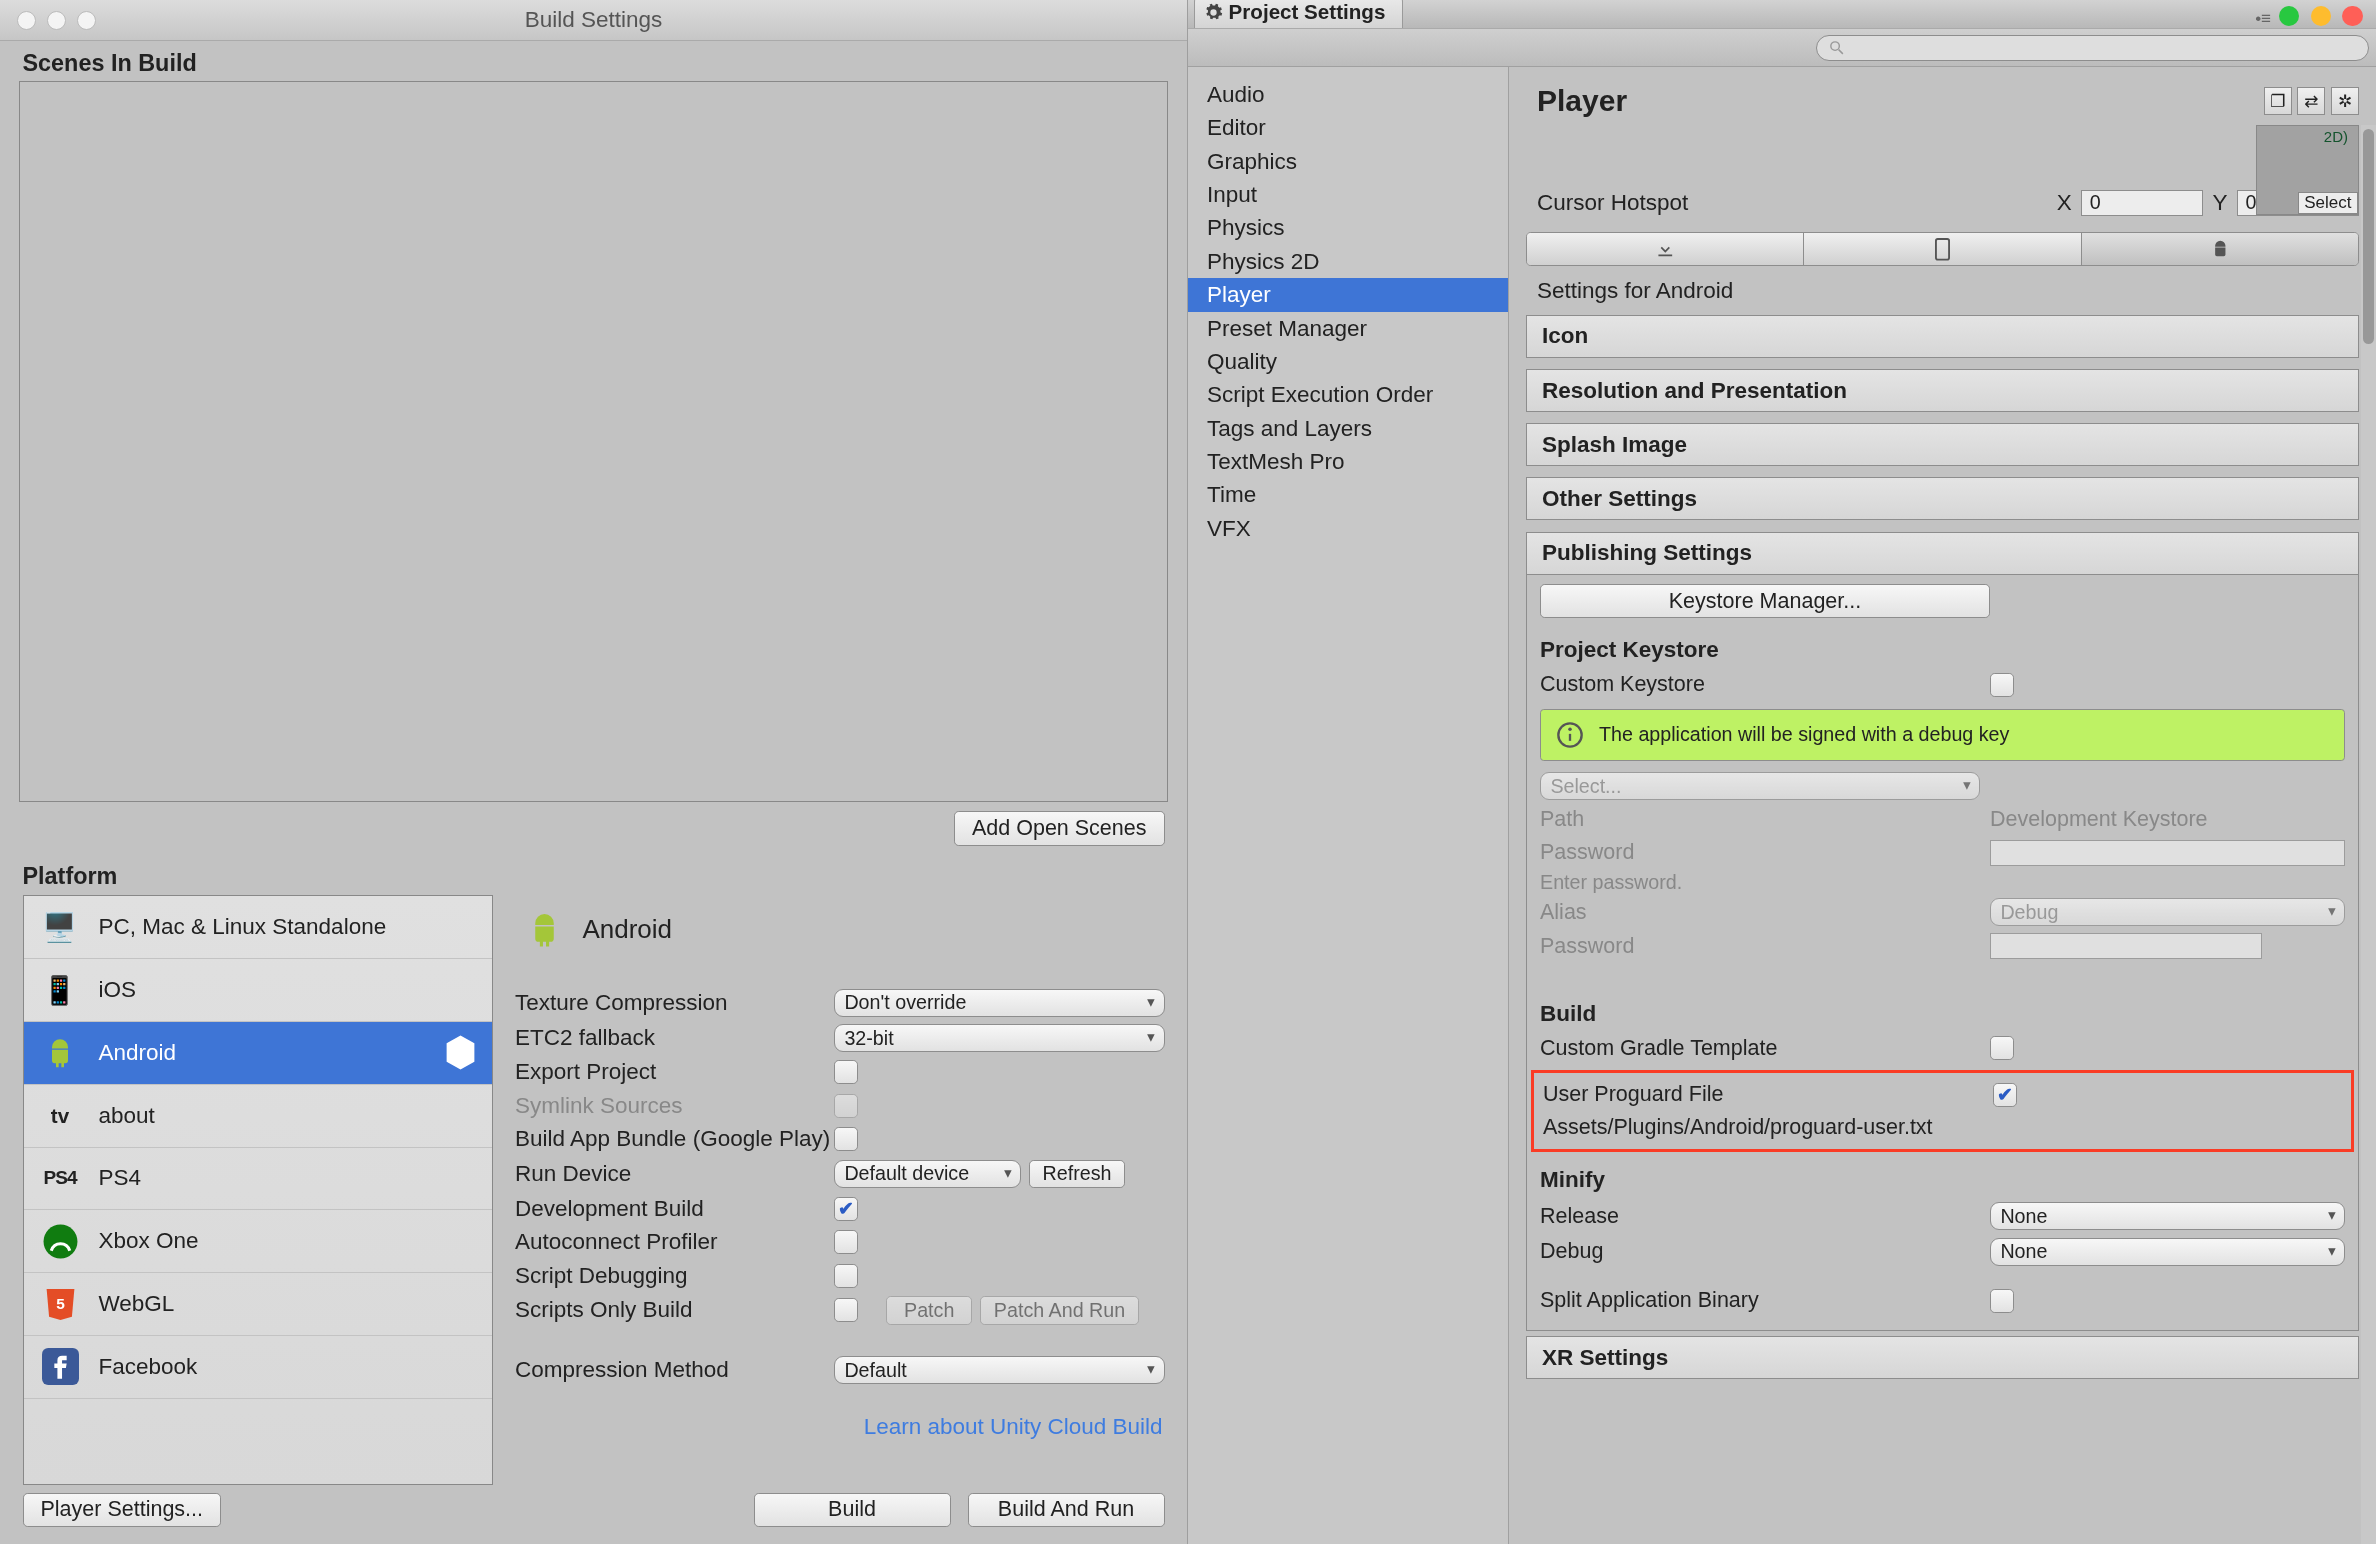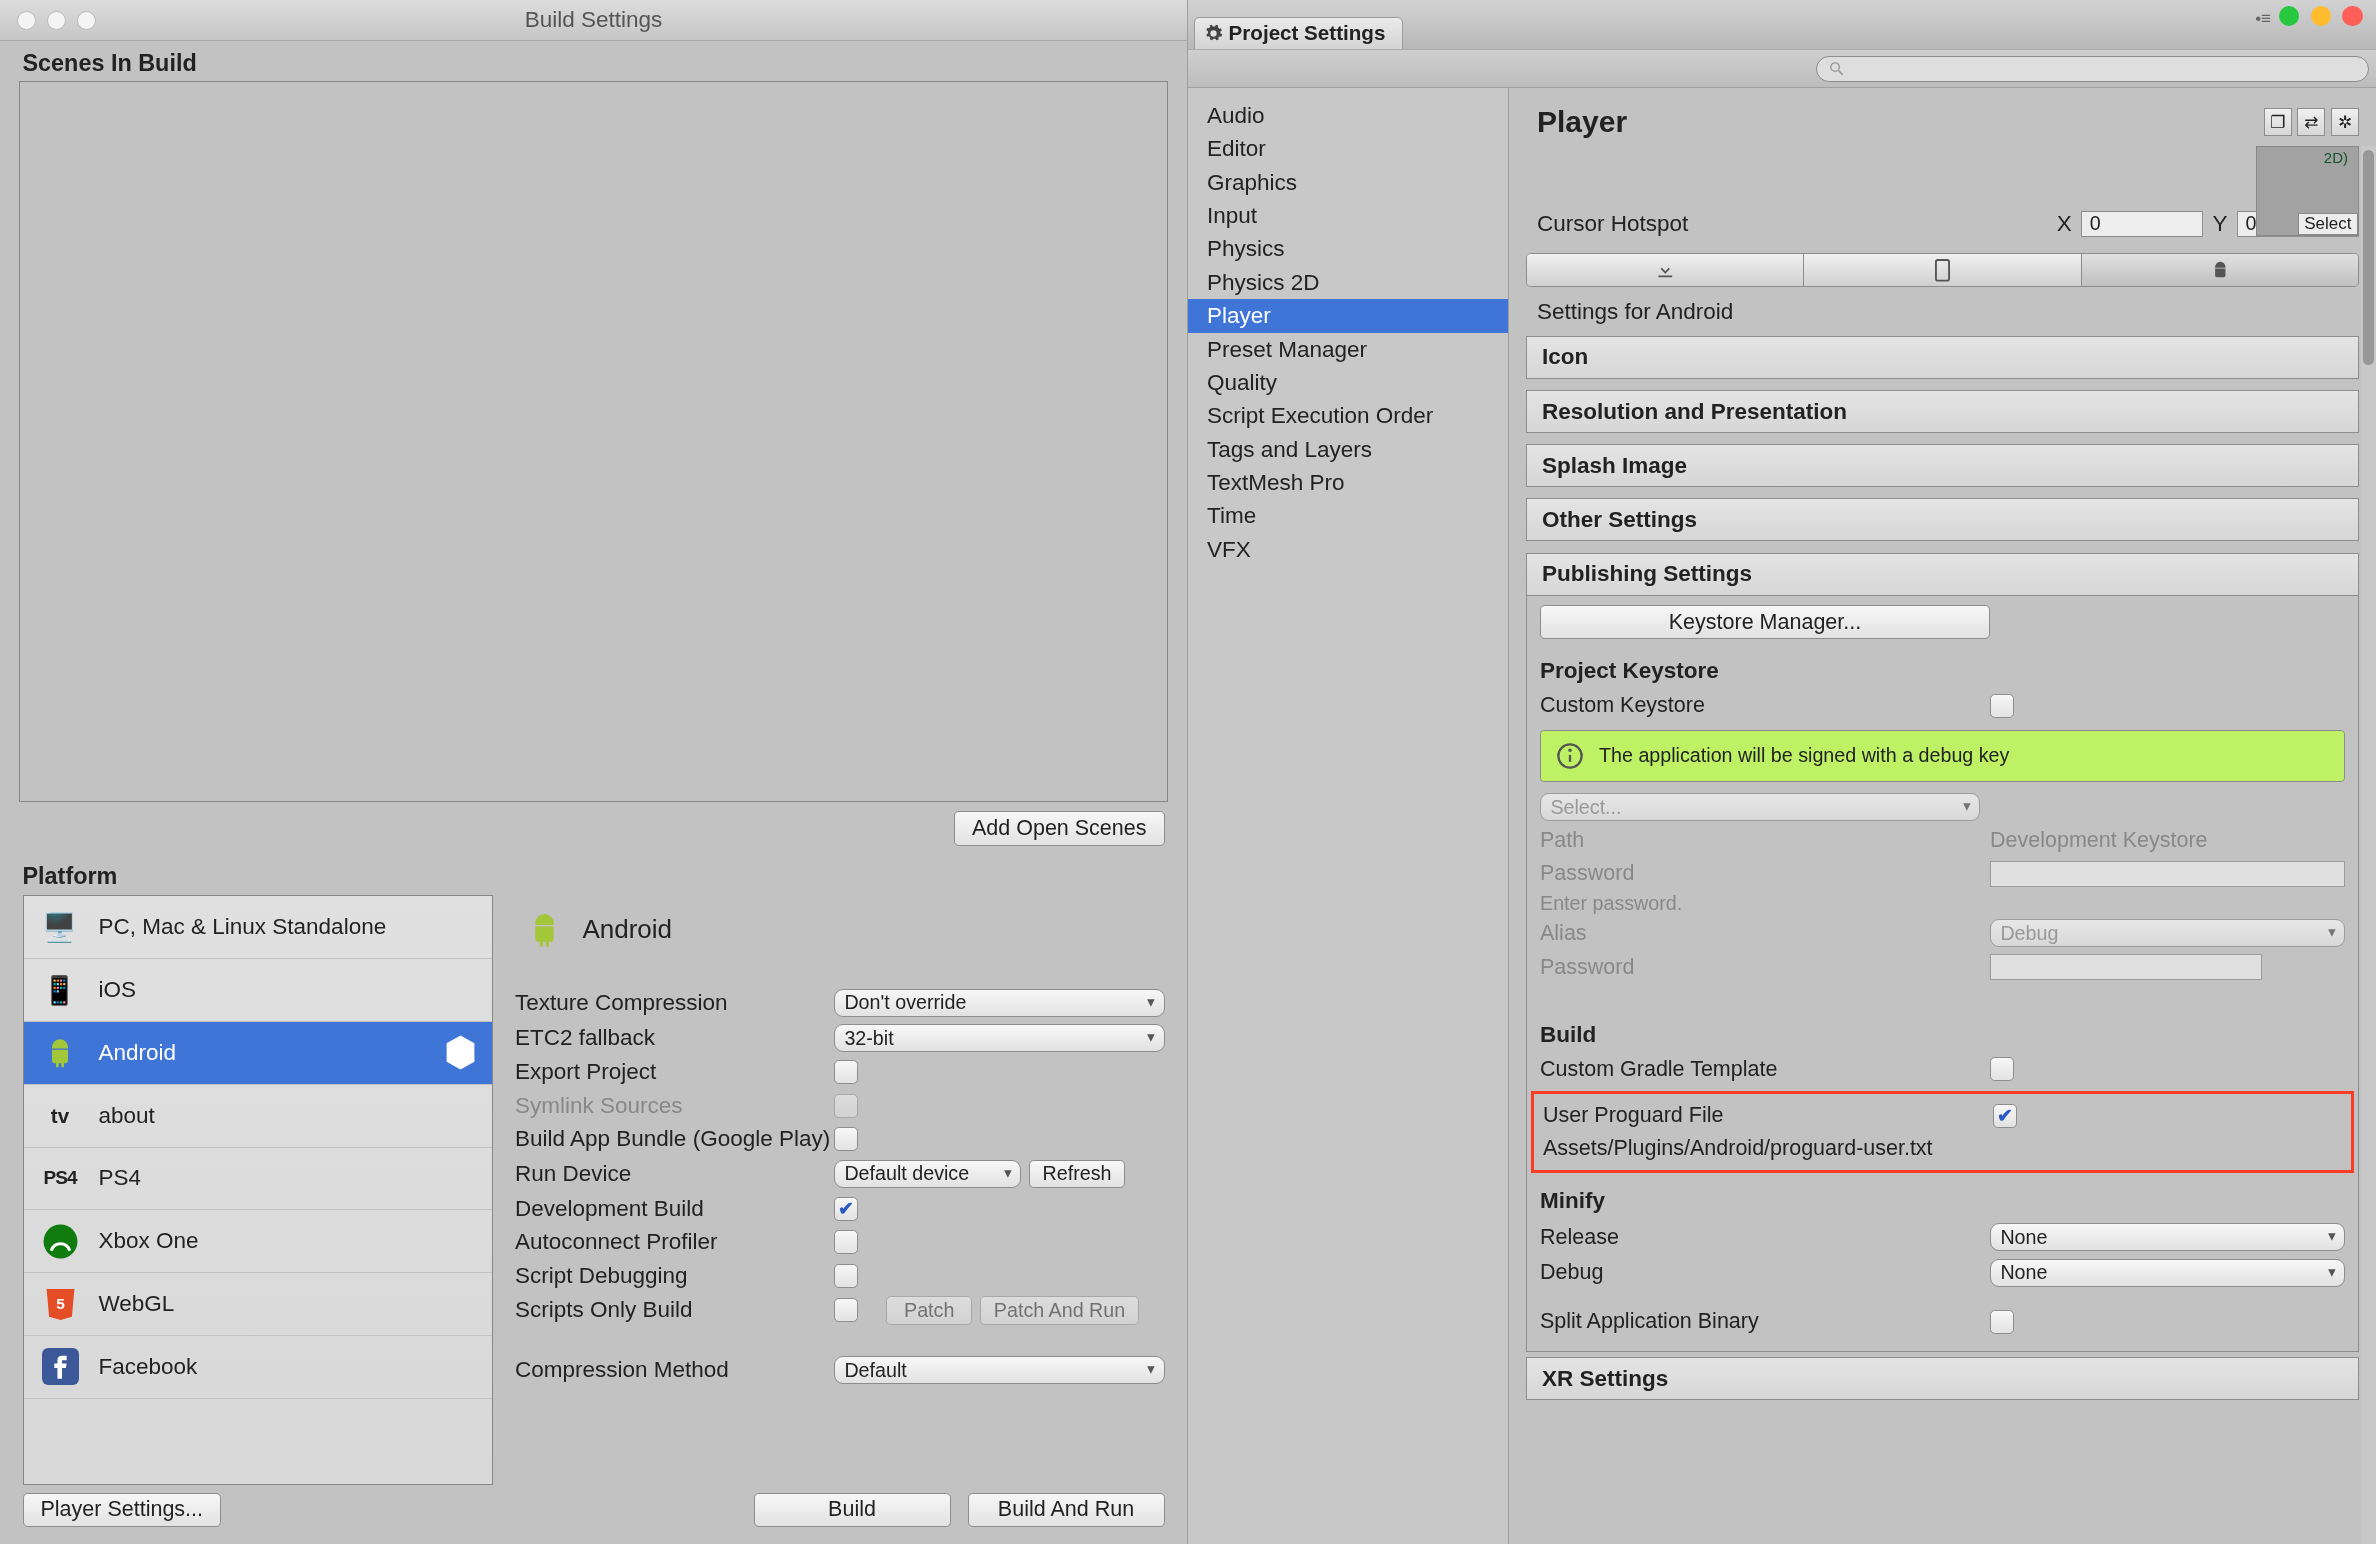--- a/index.html
+++ b/index.html
@@ -31,21 +31,21 @@
   .detail-row.disabled { color:#888; }
   .unity-select { flex:1; background:linear-gradient(#f7f7f7,#e2e2e2); border:0.9px solid #8d8d8d; border-radius:9px; height:28px; font-size:19.7px; padding:0 24px 0 9.4px; position:relative; display:flex; align-items:center; }
   .unity-select::after { content:"▸"; transform:rotate(90deg); position:absolute; right:7.5px; font-size:15px; color:#555; }
   .unity-check { width:24px; height:24px; background:linear-gradient(#f7f7f7,#e2e2e2); border:0.9px solid #8d8d8d; border-radius:4.7px; display:flex; align-items:center; justify-content:center; font-size:19px; color:#2a5bc4; font-weight:bold; }
   .learn-link { color:#3e7ce0; text-align:right; padding:26px 1.9px 9.4px 0; font-size:22.5px; }
   .bottom-buttons { display:flex; justify-content:space-between; padding:7.5px 22.5px 17px 22.5px; }
   .bottom-buttons .right { display:flex; gap:17px; }
   .unity-btn.wide { width:197px; text-align:center; }
   
   .settings-window { flex:1; height:100%; background:#c2c2c2; display:flex; flex-direction:column; position:relative; }
-  .tabbar { height:49px; background:linear-gradient(#d2d2d2,#b8b8b8); display:flex; align-items:flex-end; position:relative; }
+  .tabbar { height:28px; background:linear-gradient(#d2d2d2,#b8b8b8); display:flex; align-items:flex-end; position:relative; }
   .tab { background:linear-gradient(#eaeaea,#d4d4d4); border:0.9px solid #9a9a9a; border-bottom:none; border-radius:5.6px 5.6px 0 0; padding:3.7px 17px 3.7px 9.4px; font-size:20.6px; font-weight:bold; display:flex; align-items:center; gap:5.6px; margin-left:5.6px; }
   .gear-icon svg { width:19px; height:19px; }
   .mac-lights { position:absolute; right:13px; top:5.6px; display:flex; gap:11.2px; }
   .mac-lights span { width:20.6px; height:20.6px; border-radius:50%; }
   .ml-green{background:#28c840;} .ml-yellow{background:#febc2e;} .ml-red{background:#ff5f57;}
   .extra-icon{position:absolute; right:105px; top:9.4px; font-size:17px; color:#666;}
   .searchbar-row { height:39px; background:linear-gradient(#cfcfcf,#bcbcbc); border-top:0.9px solid #aaa; border-bottom:0.9px solid #a0a0a0; display:flex; align-items:center; justify-content:flex-end; padding-right:7.5px; }
   .searchbox { width:553px; height:26px; background:#dedede; border:0.9px solid #8d8d8d; border-radius:13px; display:flex; align-items:center; padding:0 11.2px; gap:7.5px; }
   .searchbox svg{width:17px;height:17px;opacity:.5;}
   .settings-body { display:flex; flex:1; overflow:hidden; }
@@ -220,20 +220,21 @@
           <div class="unity-btn" style="margin-left:28px;padding:1.9px 17px;font-size:19.7px;opacity:.5;">Patch</div>
           <div class="unity-btn" style="margin-left:7.5px;padding:1.9px 13px;font-size:19.7px;opacity:.5;">Patch And Run</div>
         </div>
         <div style="height:24px;"></div>
         <div class="detail-row">
             <span class="lbl">Compression Method</span>
             <div class="unity-select">
               <span>Default</span>
             </div>
           </div>
+        <div class="learn-link">Learn about Unity Cloud Build</div>
       </div>
     </div>
     <div class="bottom-buttons">
       <div class="unity-btn">Player Settings...</div>
       <div class="right">
         <div class="unity-btn wide">Build</div>
         <div class="unity-btn wide">Build And Run</div>
       </div>
     </div>
   </div>

